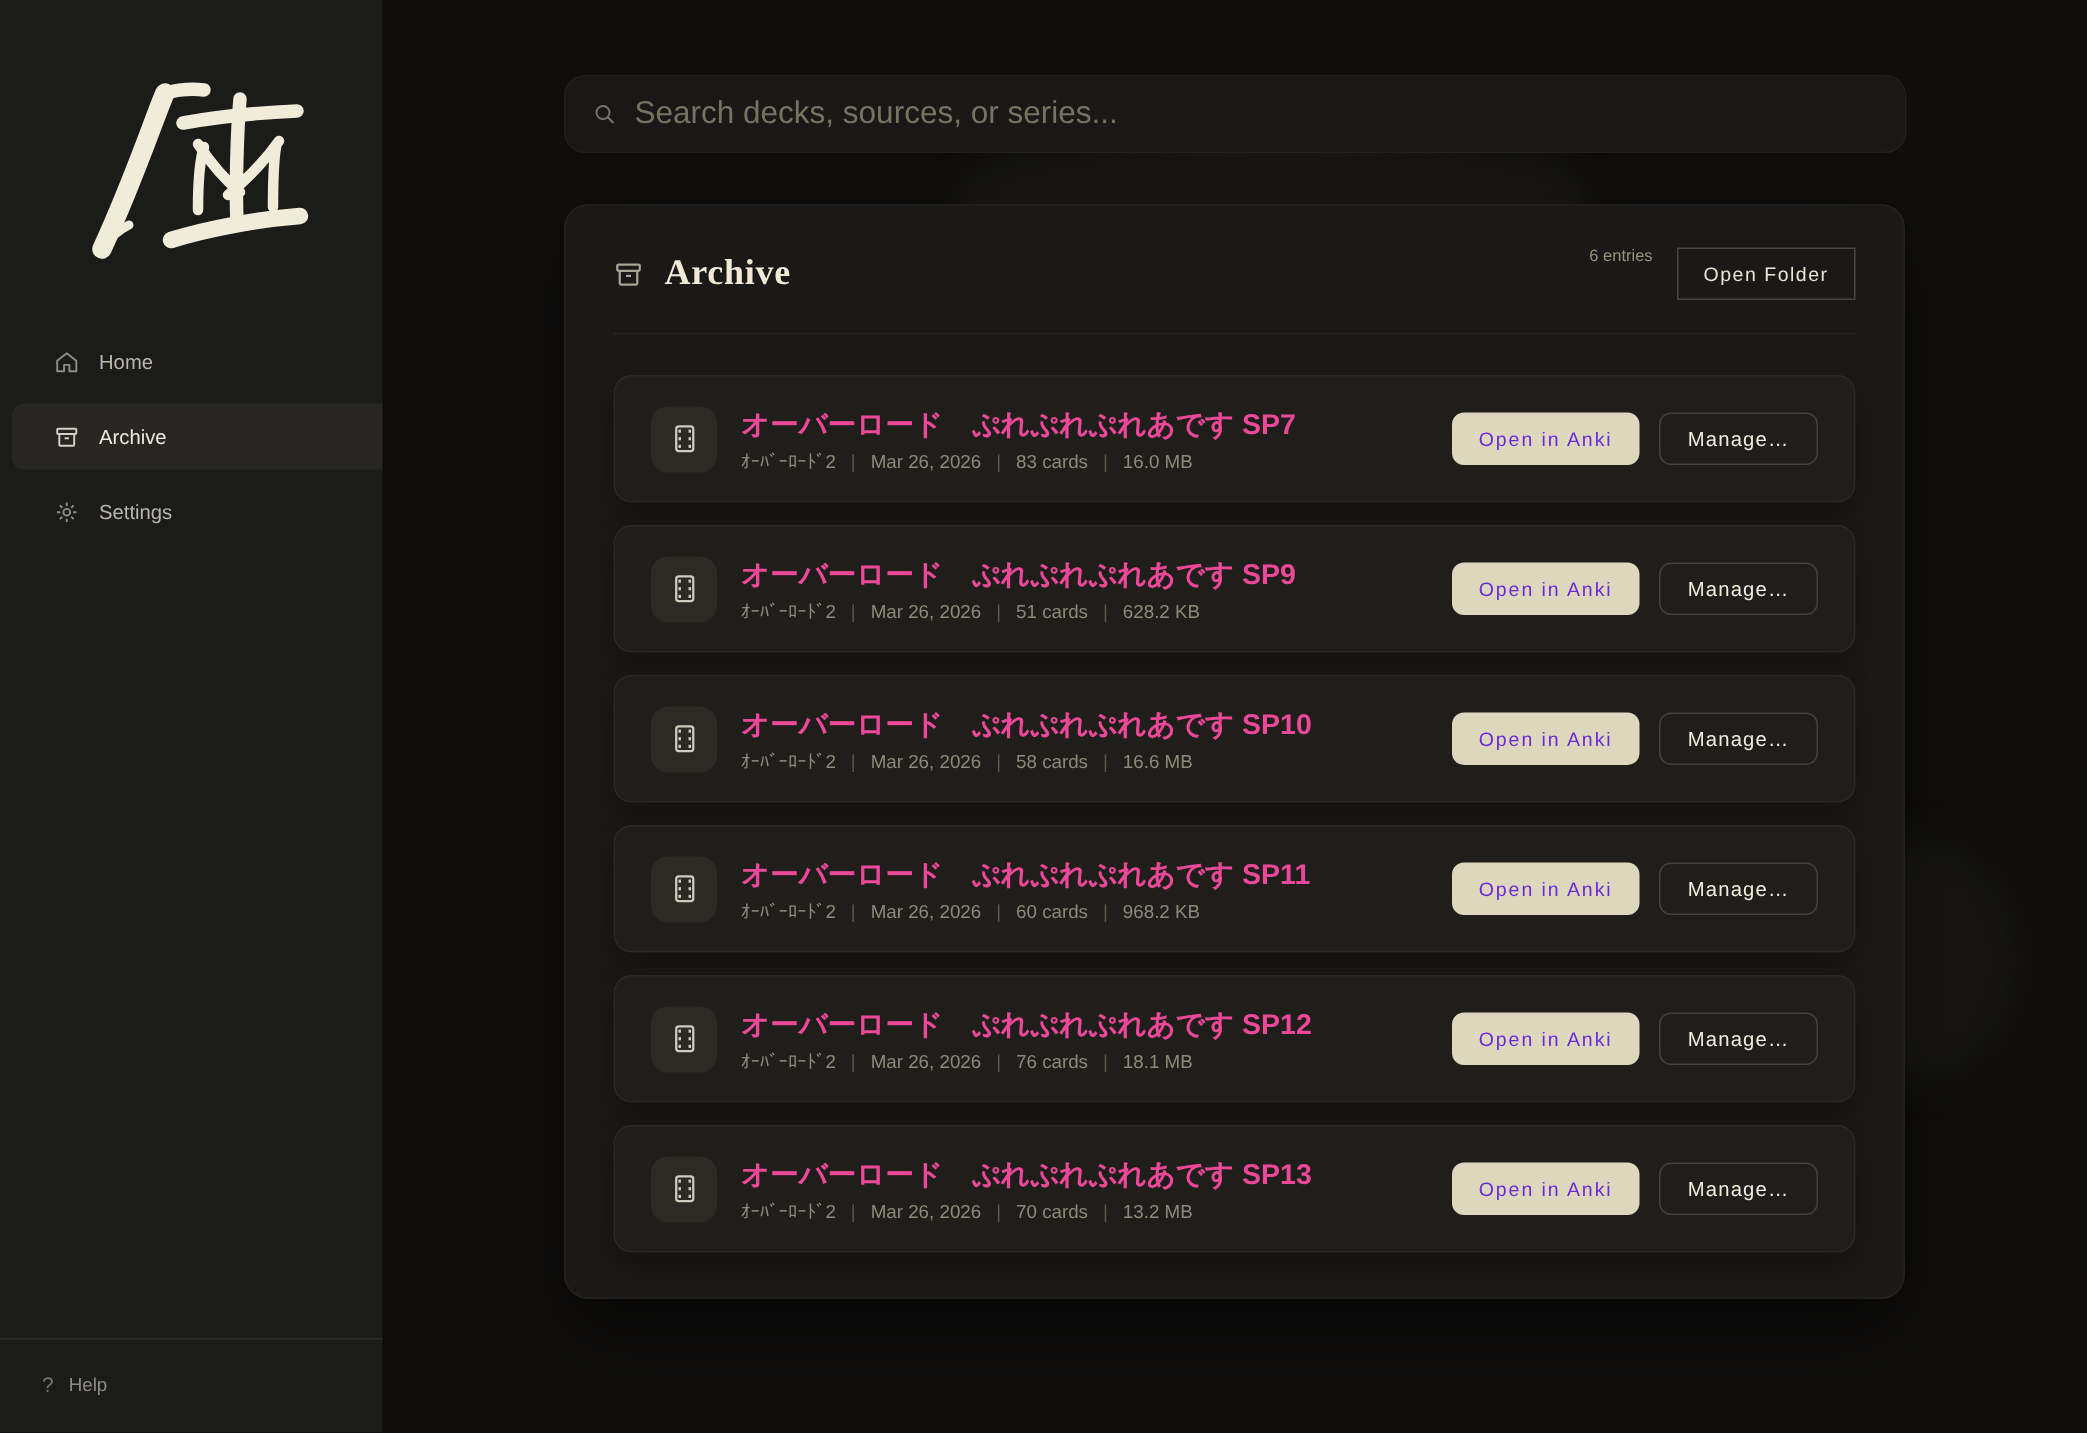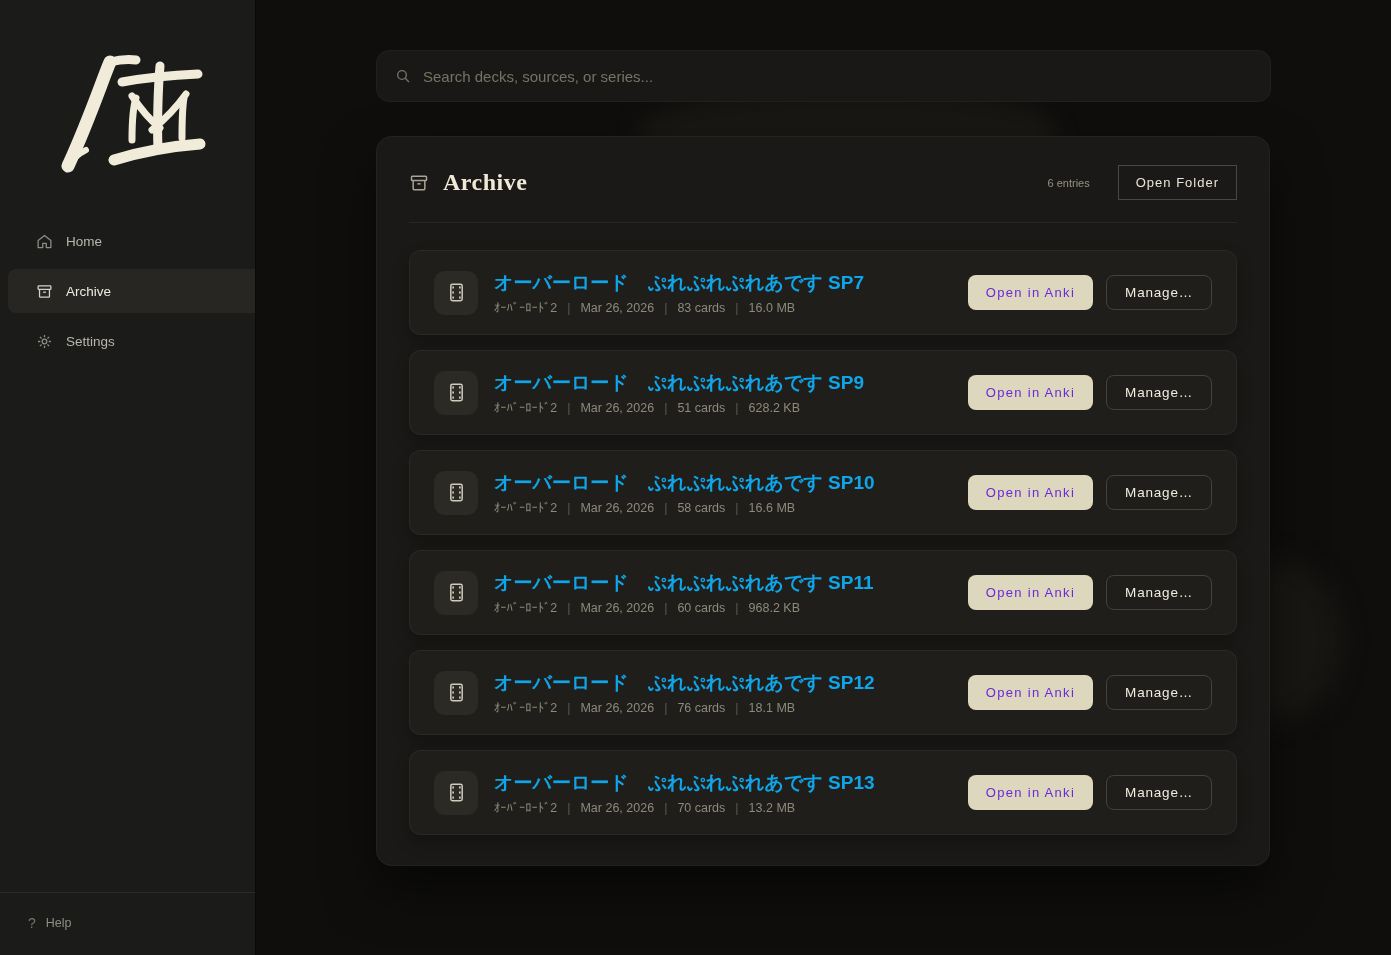--- a/index.html
+++ b/index.html
@@ -67,21 +67,21 @@
   }
   .searchbox {
     flex: 1; height: 52px; background: #191816;
     border: 1px solid rgba(255,255,255,0.035);
     border-radius: 14px;
     display: flex; align-items: center; gap: 12px; padding: 0 18px;
   }
   .searchbox svg { width: 16px; height: 16px; color: #76736a; flex: none; }
   .searchbox input {
     flex: 1; background: transparent; border: none; outline: none;
-    color: #d9d5c8; font-size: 15px; font-family: inherit;
+    color: #d9d5c8; font-size: 21px; font-family: inherit;
   }
   .searchbox input::placeholder { color: #86836f; opacity: 0.85; }
   .filter {
     width: 195px; height: 52px; background: #191816;
     border: 1px solid rgba(255,255,255,0.035);
     border-radius: 12px; cursor: pointer;
     display: flex; align-items: center; justify-content: space-between;
     padding: 0 18px;
   }
   .filter-label { color: #e3dfd2; font-size: 14px; font-weight: 700; }
@@ -100,21 +100,21 @@
   .card-header {
     margin: 0 32px; padding: 28px 0 22px;
     border-bottom: 1px solid rgba(255,255,255,0.06);
     display: flex; align-items: center;
   }
   .card-header .hdr-icon { width: 20px; height: 20px; color: #a8a496; margin-right: 14px; }
   .card-title {
     font-family: "Liberation Serif", "DejaVu Serif", serif;
     font-weight: 700; font-size: 24px; color: #efe9d5; letter-spacing: 0.5px;
   }
-  .hdr-right { margin-left: auto; display: flex; align-items: center; gap: 28px; }
+  .hdr-right { margin-left: auto; display: flex; gap: 16px; }
   .entries-count { font-size: 11px; color: #96927f; }
   .btn-outline {
     background: transparent;
     border: 1px solid #4a473f;
     color: #e9e5d5;
     border-radius: 0;
     font-family: inherit;
     font-size: 13px; letter-spacing: 1px;
     padding: 9px 17px; cursor: pointer;
   }
@@ -137,21 +137,21 @@
   }
   .thumb {
     width: 44px; height: 44px; flex: none;
     background: #2c2a25;
     border-radius: 11px;
     display: flex; align-items: center; justify-content: center;
   }
   .thumb svg { width: 21px; height: 21px; color: #cfccbd; }
   .entry-text { flex: 1; min-width: 0; display: flex; flex-direction: column; gap: 5px; }
   .entry-title {
-    color: #0ea5e9; font-size: 19px; font-weight: 700;
+    color: #ec4899; font-size: 19px; font-weight: 700;
     white-space: nowrap; overflow: hidden; text-overflow: ellipsis;
   }
   .entry-meta {
     display: flex; align-items: center; gap: 10px;
     color: #8d897b; font-size: 12.5px;
   }
   .entry-meta .sep { color: #5b584e; }
   .entry-actions { display: flex; gap: 13px; flex: none; }
   .btn-primary {
     background: #ddd8bd; color: #6d28d9;

